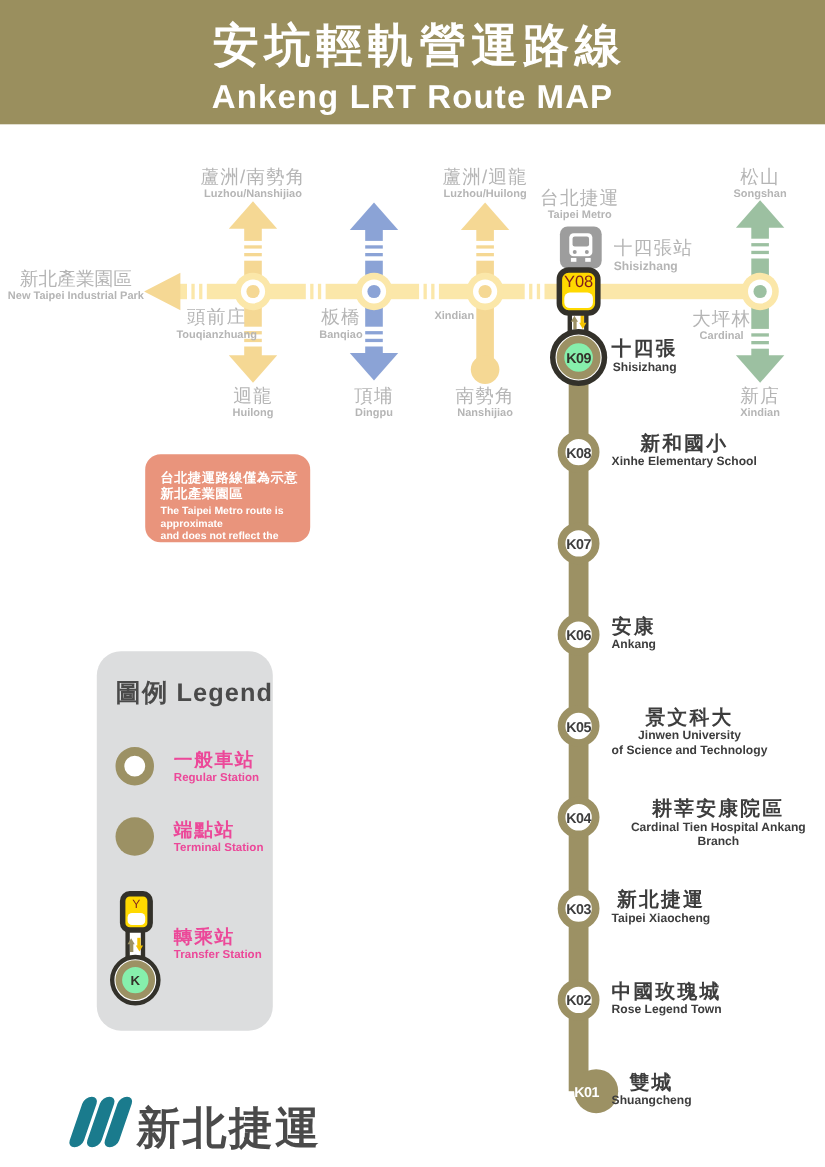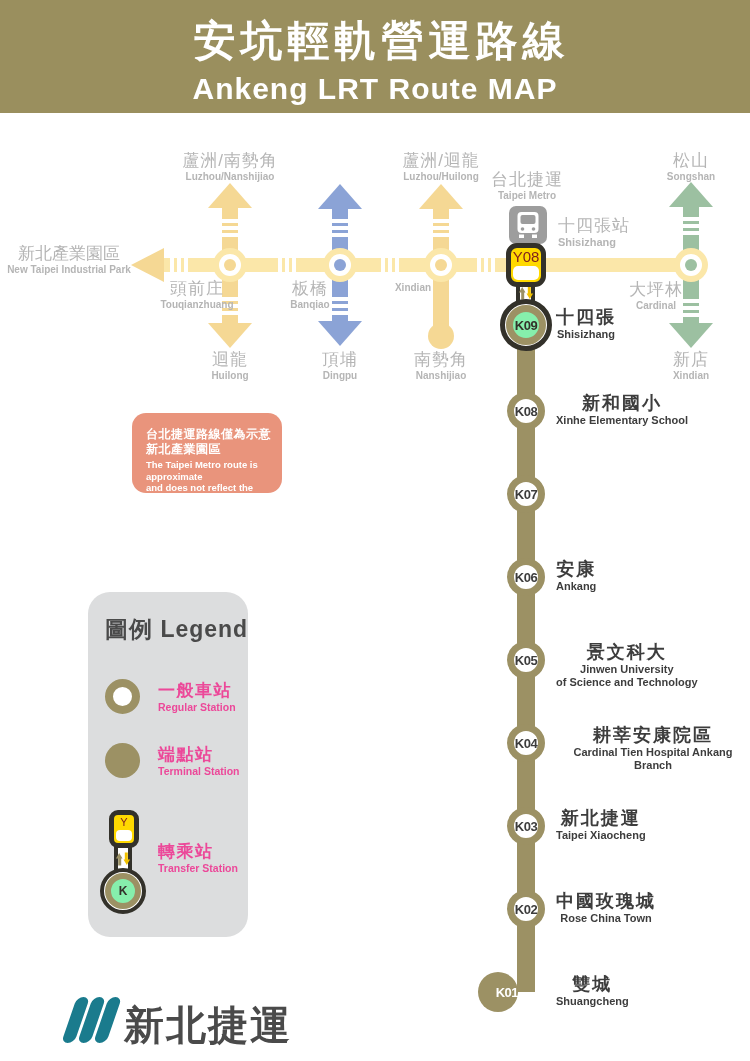--- a/index.html
+++ b/index.html
@@ -23,22 +23,22 @@
   .ybadge .ytxt{display:block;text-align:center;font-weight:normal;color:#7f1d1d;}
   .ybadge .ywhite{position:absolute;left:2px;right:2px;bottom:2px;background:#fff;border-radius:5px;}
   .neck{position:absolute;background:#fff;border-left:4.5px solid #33312a;border-right:4.5px solid #33312a;z-index:4;}
   .neck-arrows{position:absolute;z-index:5;}
   .xfer-circle{position:absolute;background:#fff;border:5px solid #33312a;border-radius:50%;z-index:6;}
   .xfer-circle .inner{position:absolute;inset:1px;border:7px solid #9c9164;border-radius:50%;background:#86efac;
       display:flex;align-items:center;justify-content:center;font-weight:bold;color:#33312a;}
   
   .kreg{position:absolute;left:507px;width:24px;height:24px;border:7px solid #9c9164;border-radius:50%;background:#fff;
         display:flex;align-items:center;justify-content:center;font-weight:bold;font-size:13px;letter-spacing:-0.5px;color:#3d3d3d;z-index:3;}
-  .kterm{position:absolute;left:478px;width:40px;height:40px;border-radius:50%;background:#9c9164;
-        display:flex;align-items:center;justify-content:flex-end;font-weight:bold;font-size:13px;letter-spacing:-0.5px;color:#fff;z-index:3;}
+  .kterm{position:absolute;left:522px;width:40px;height:40px;border-radius:50%;background:#9c9164;
+        display:flex;align-items:center;justify-content:flex-start;font-weight:bold;font-size:13px;letter-spacing:-0.5px;color:#fff;z-index:3;}
   
   .klbl{position:absolute;left:556px;color:#3d3d3d;text-align:center;z-index:3;}
   .klbl .zh{font-size:18px;font-weight:bold;letter-spacing:2px;line-height:20px;}
   .klbl .en{font-size:11px;font-weight:bold;line-height:13px;margin-top:1px;}
   
   .note{position:absolute;left:132px;top:413px;width:150px;height:80px;background:#e9947c;border-radius:14px;
         color:#fff;box-sizing:border-box;padding:14px 8px 0 14px;z-index:3;}
   .note .nzh{font-size:12px;font-weight:bold;line-height:15px;letter-spacing:0.5px;}
   .note .nen{font-size:9.5px;font-weight:bold;line-height:11.5px;}
   
@@ -290,21 +290,21 @@
   <div class="klbl" style="top:808px">
     <div class="zh">新北捷運</div>
     <div class="en">Taipei Xiaocheng</div>
   </div>
 
   <div class="kreg" style="top:890px">
       <span>K02</span>
     </div>
   <div class="klbl" style="top:891px">
     <div class="zh">中國玫瑰城</div>
-    <div class="en">Rose China Town</div>
+    <div class="en">Rose Legend Town</div>
   </div>
 
   <div class="kterm" style="top:972px">
       <span>K01</span>
     </div>
   <div class="klbl" style="top:974px">
     <div class="zh">雙城</div>
     <div class="en">Shuangcheng</div>
   </div>
 

